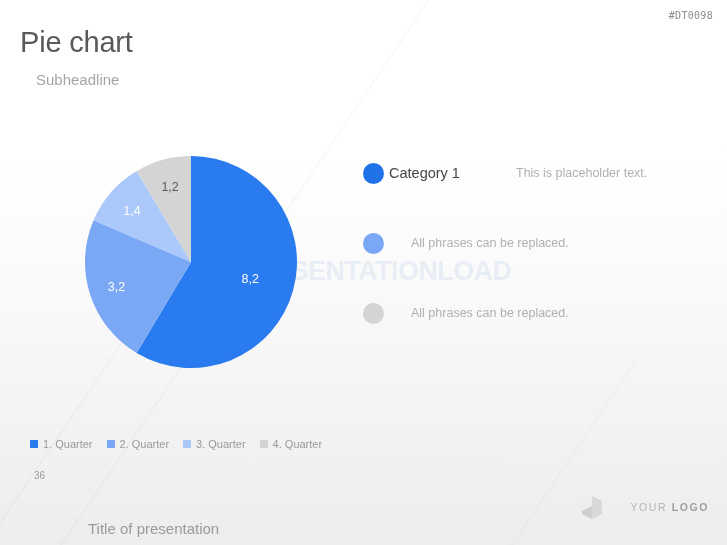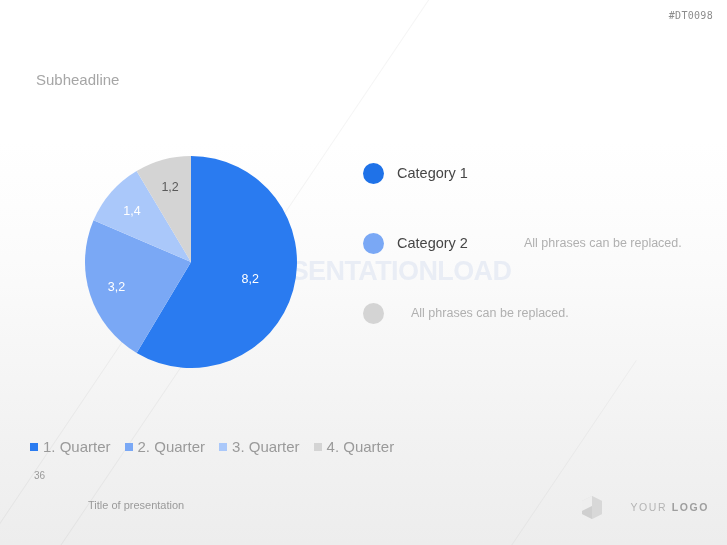--- a/index.html
+++ b/index.html
@@ -141,21 +141,21 @@
     align-items: center;
     height: 70px;
   }
   .cat-dot {
     width: 21px;
     height: 21px;
     border-radius: 50%;
     flex: 0 0 auto;
   }
   .cat-name {
-    margin-left: 13px;
+    margin-left: 5px;
     width: 100px;
     flex: 0 0 auto;
     font-size: 14.5px;
     color: #464646;
   }
   .cat-desc {
     margin-left: 27px;
     font-size: 12.5px;
     color: #b0b0b0;
   }
@@ -173,37 +173,37 @@
     align-items: center;
     margin-right: 14px;
   }
   .legend-swatch {
     width: 8px;
     height: 8px;
     margin-right: 5px;
     flex: 0 0 auto;
   }
   .legend-text {
-    font-size: 15px;
+    font-size: 11px;
     color: #9a9a9a;
   }
 
   
   .page-num {
     position: absolute;
     left: 34px;
     top: 470px;
     font-size: 10px;
     color: #9a9a9a;
   }
   .footer-title {
     position: absolute;
     left: 88px;
-    top: 499px;
-    font-size: 11px;
+    top: 520px;
+    font-size: 15px;
     color: #9a9a9a;
   }
   .logo {
     position: absolute;
     right: 18px;
     top: 494px;
     display: flex;
     align-items: center;
     gap: 26px;
   }
@@ -218,20 +218,21 @@
 <body>
 
 <div id="slide">
 
   <div class="diag diag-a"></div>
   <div class="diag diag-b"></div>
 
   <div class="diag diag-d"></div>
 
   <div class="doc-code">#DT0098</div>
+  <div class="title">Pie chart</div>
   <div class="subtitle">Subheadline</div>
 
   <div class="watermark">
     <div class="wm-bubble"></div>
     <div class="wm-text">PRESENTATIONLOAD</div>
   </div>
 
   <div id="pie-wrap">
     <svg width="212" height="212" viewBox="0 0 212 212">
       <g id="pie-slices">
@@ -246,24 +247,24 @@
           <text x="46.9" y="58.9" text-anchor="middle" class="slice-label" fill="#ffffff">1,4</text>
           <text x="85.1" y="34.9" text-anchor="middle" class="slice-label" fill="#5a5a5a">1,2</text>
         </g>
     </svg>
   </div>
 
   <div class="cat-list" id="cat-list">
       <div class="cat-row">
         <div class="cat-dot" style="background: rgb(31, 114, 232);"></div>
         <div class="cat-name">Category 1</div>
+        <div class="cat-desc">This is placeholder text.</div>
       </div>
       <div class="cat-row">
         <div class="cat-dot" style="background: rgb(122, 168, 245);"></div>
-        <div class="cat-name">Category 2</div>
         <div class="cat-desc">All phrases can be replaced.</div>
       </div>
       <div class="cat-row">
         <div class="cat-dot" style="background: rgb(212, 212, 212);"></div>
         <div class="cat-desc">All phrases can be replaced.</div>
       </div>
     </div>
 
   <div class="legend" id="legend">
       <div class="legend-item">

